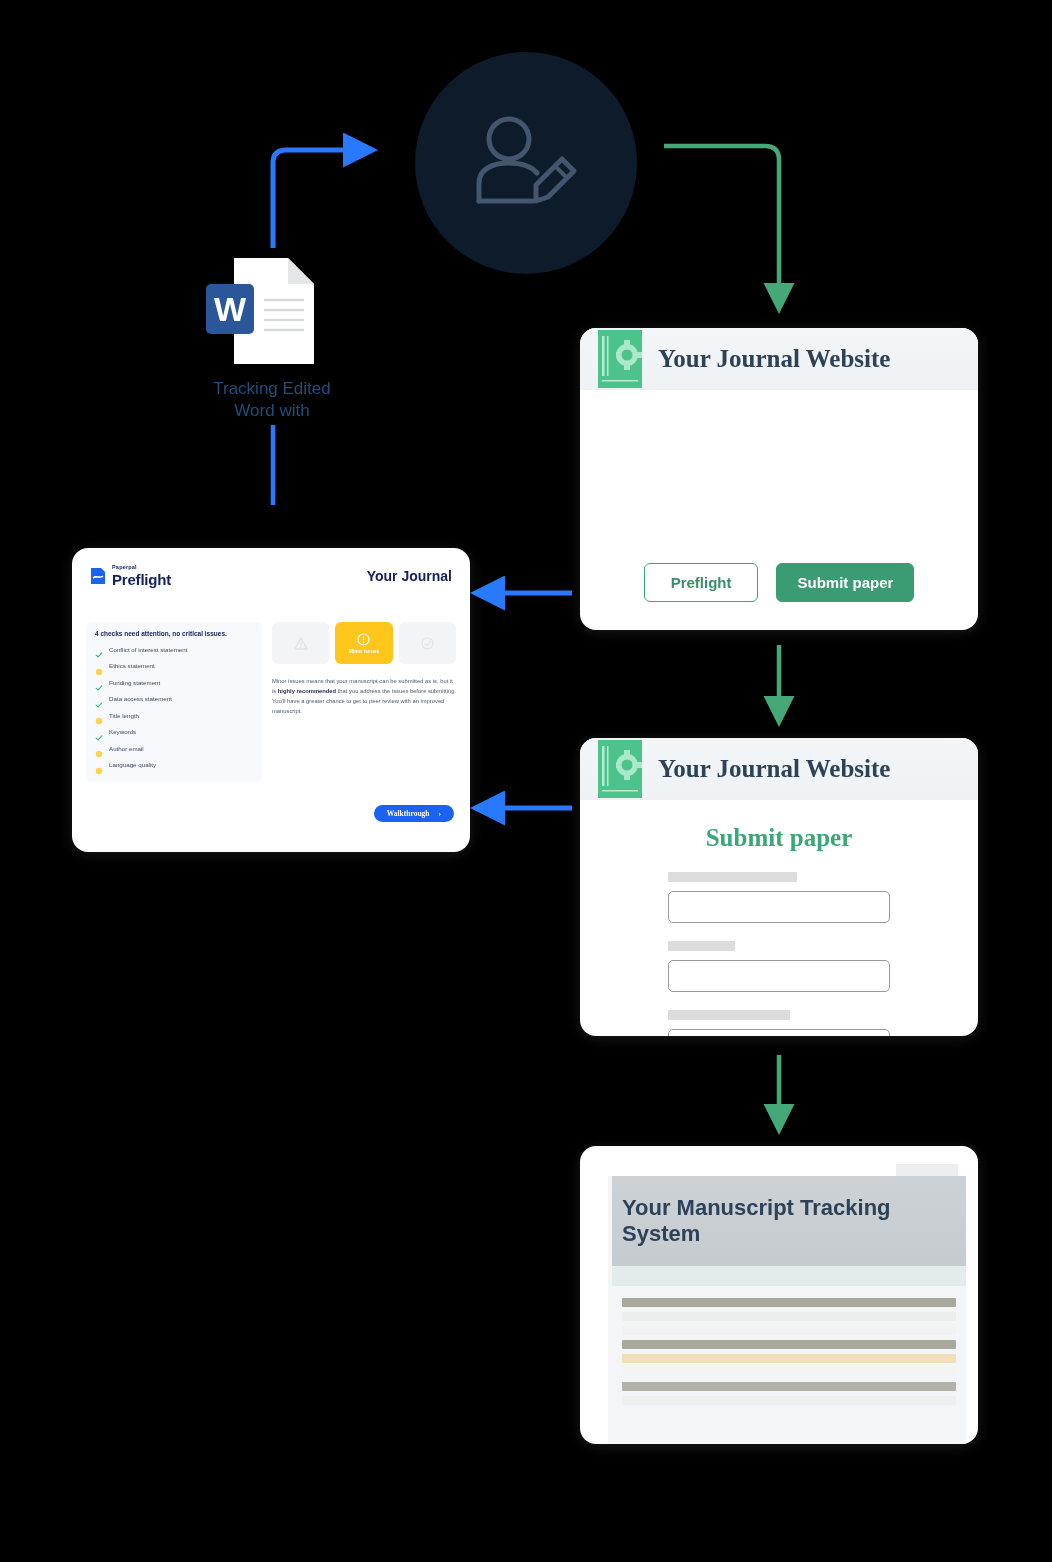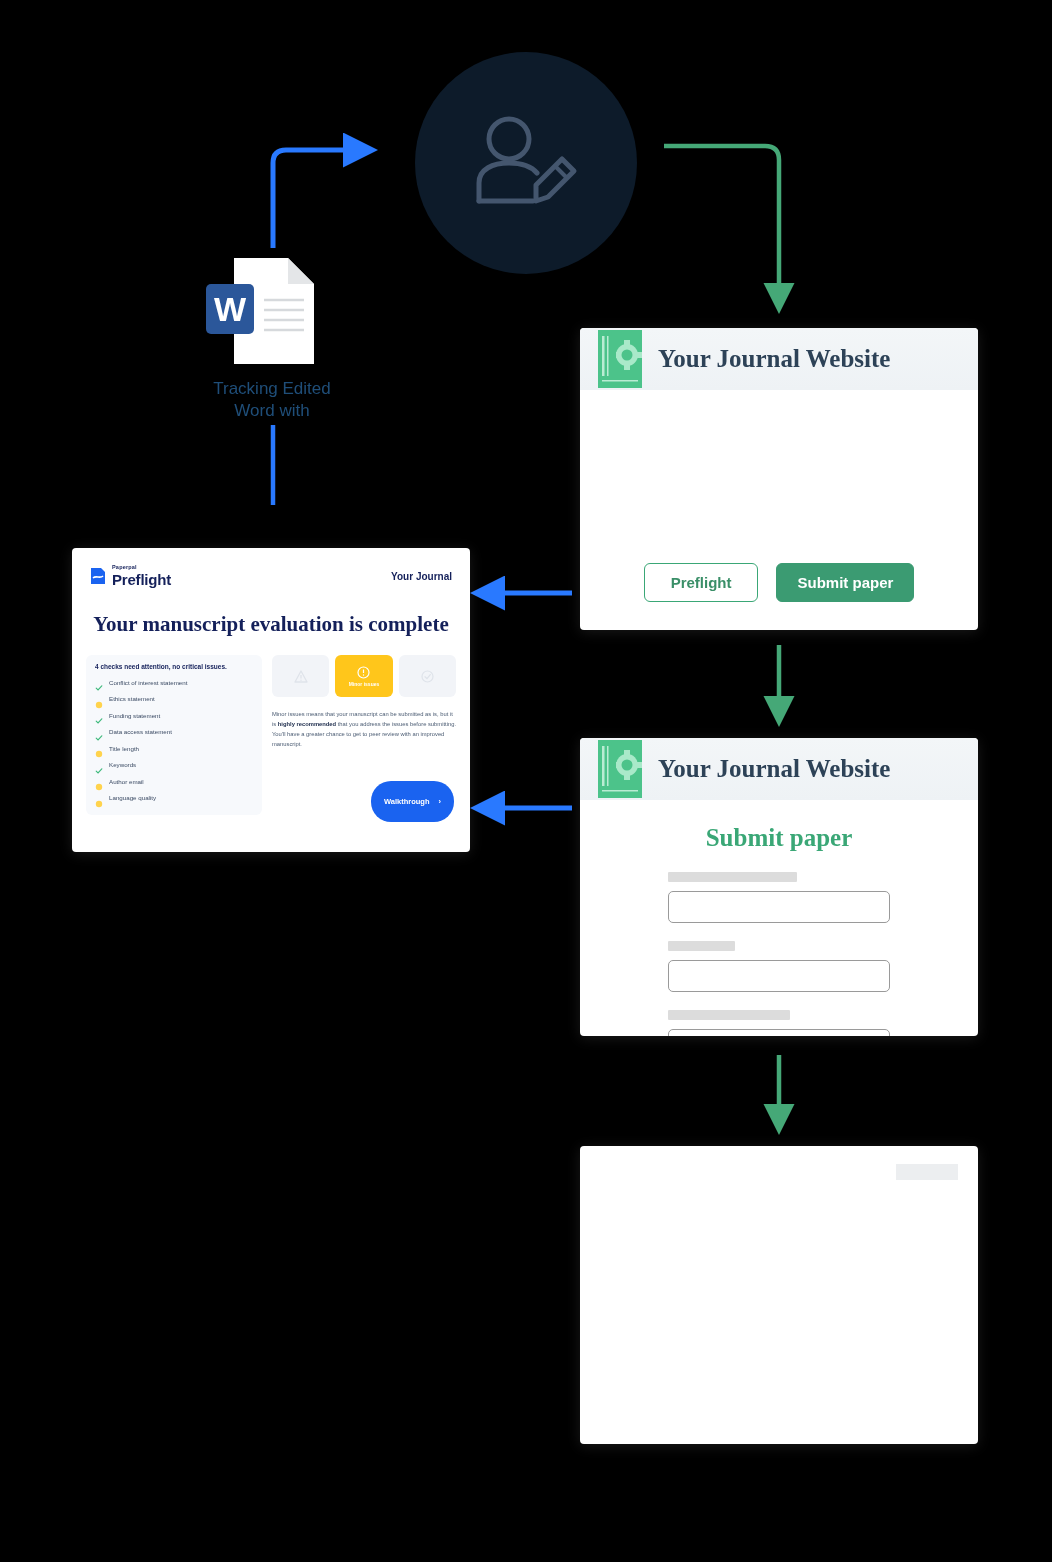--- a/index.html
+++ b/index.html
@@ -62,21 +62,21 @@
     text-align: center;
     color: #1f4e79;
     font-size: 17px;
     line-height: 22px;
     font-family: "Liberation Sans", sans-serif;
   }
 
   
   .card {
     background: #ffffff;
-    border-radius: 4px;
+    border-radius: 16px;
     overflow: hidden;
     box-shadow: 0 2px 14px rgba(255,255,255,0.10);
   }
 
   
   #preflight-card {
     left: 72px; top: 548px;
     width: 398px; height: 304px;
   }
   .pf-topbar {
@@ -101,21 +101,21 @@
     font-weight: 600;
   }
   #preflight-brand-main {
     display: block;
     font-size: 15px;
     font-weight: 700;
     color: #14205a;
     letter-spacing: -0.2px;
   }
   #preflight-journal-label {
-    font-size: 10px;
+    font-size: 14px;
     font-weight: 700;
     color: #14205a;
   }
   #preflight-heading {
     text-align: center;
     font-family: "Liberation Serif", serif;
     font-weight: 700;
     font-size: 21px;
     color: #14205a;
     margin-top: 8px;
@@ -171,24 +171,24 @@
     color: #4a5b72;
   }
   #preflight-body-text b { color: #1b2a4a; }
   #walkthrough-button {
     position: absolute;
     right: 16px; bottom: 30px;
     background: #1a63f0;
     color: #ffffff;
     border: none;
     border-radius: 20px;
-    padding: 16px 13px;
+    padding: 4px 13px;
     font-size: 7.5px;
     font-weight: 700;
-    font-family: Liberation Sans, sans-serif;
+    font-family: Liberation Serif, serif;
     display: flex; align-items: center; gap: 9px;
     cursor: pointer;
   }
 
   
   #journal-card-1 {
     left: 580px; top: 328px;
     width: 398px; height: 302px;
     position: absolute;
   }
@@ -377,21 +377,20 @@
           <path d="M3,11 C6,8 10,12 13,9" stroke="#ffffff" stroke-width="1.6" fill="none"></path>
         </svg>
         <span class="pf-logo-text">
           <span id="preflight-brand-top">Paperpal</span>
           <span id="preflight-brand-main">Preflight</span>
         </span>
       </div>
       <div id="preflight-journal-label">Your Journal</div>
     </div>
 
-    <div id="preflight-heading">Your manuscript evaluation is complete</div>
 
     <div class="pf-body">
       <div class="pf-checks">
         <div id="preflight-checks-summary">4 checks need attention, no critical issues.</div>
         <div id="checks-list">
             <div class="check-row">
               <span class="check-ico"><svg viewBox="0 0 10 10" width="8" height="8">
                   <path d="M1.5,5.2 L3.8,7.4 L8.5,2.2" fill="none" stroke="#3fba7d" stroke-width="1.4" stroke-linecap="round"></path>
                 </svg></span>
               <span class="check-label">Conflict of interest statement</span>
@@ -532,15 +531,31 @@
         </div>
         <div class="form-field">
           <div class="field-label-bar" style="width: 55%;"></div>
           <div class="field-input"></div>
         </div>
       </div>
   </div>
 
   <div class="card" id="tracking-card">
     <div class="mts-tab"></div>
+    <div class="mts-inner">
+      <div class="mts-header">
+        <div id="tracking-title">Your Manuscript Tracking System</div>
+      </div>
+      <div class="mts-subbar"></div>
+      <div class="mts-rows" id="tracking-rows">
+          <div class="mts-row" style="background: rgb(168, 168, 157); width: 100%;"></div>
+          <div class="mts-row" style="background: rgb(236, 237, 237); width: 100%;"></div>
+          <div class="mts-row" style="background: rgb(242, 242, 242); width: 100%;"></div>
+          <div class="mts-row" style="background: rgb(168, 168, 157); width: 100%;"></div>
+          <div class="mts-row" style="background: rgb(242, 223, 184); width: 100%;"></div>
+          <div class="mts-row" style="background: rgb(244, 244, 244); width: 100%;"></div>
+          <div class="mts-row" style="background: rgb(179, 179, 170); width: 100%;"></div>
+          <div class="mts-row" style="background: rgb(239, 239, 239); width: 100%;"></div>
+        </div>
+    </div>
   </div>
 
 </div>
 
 </body></html>

